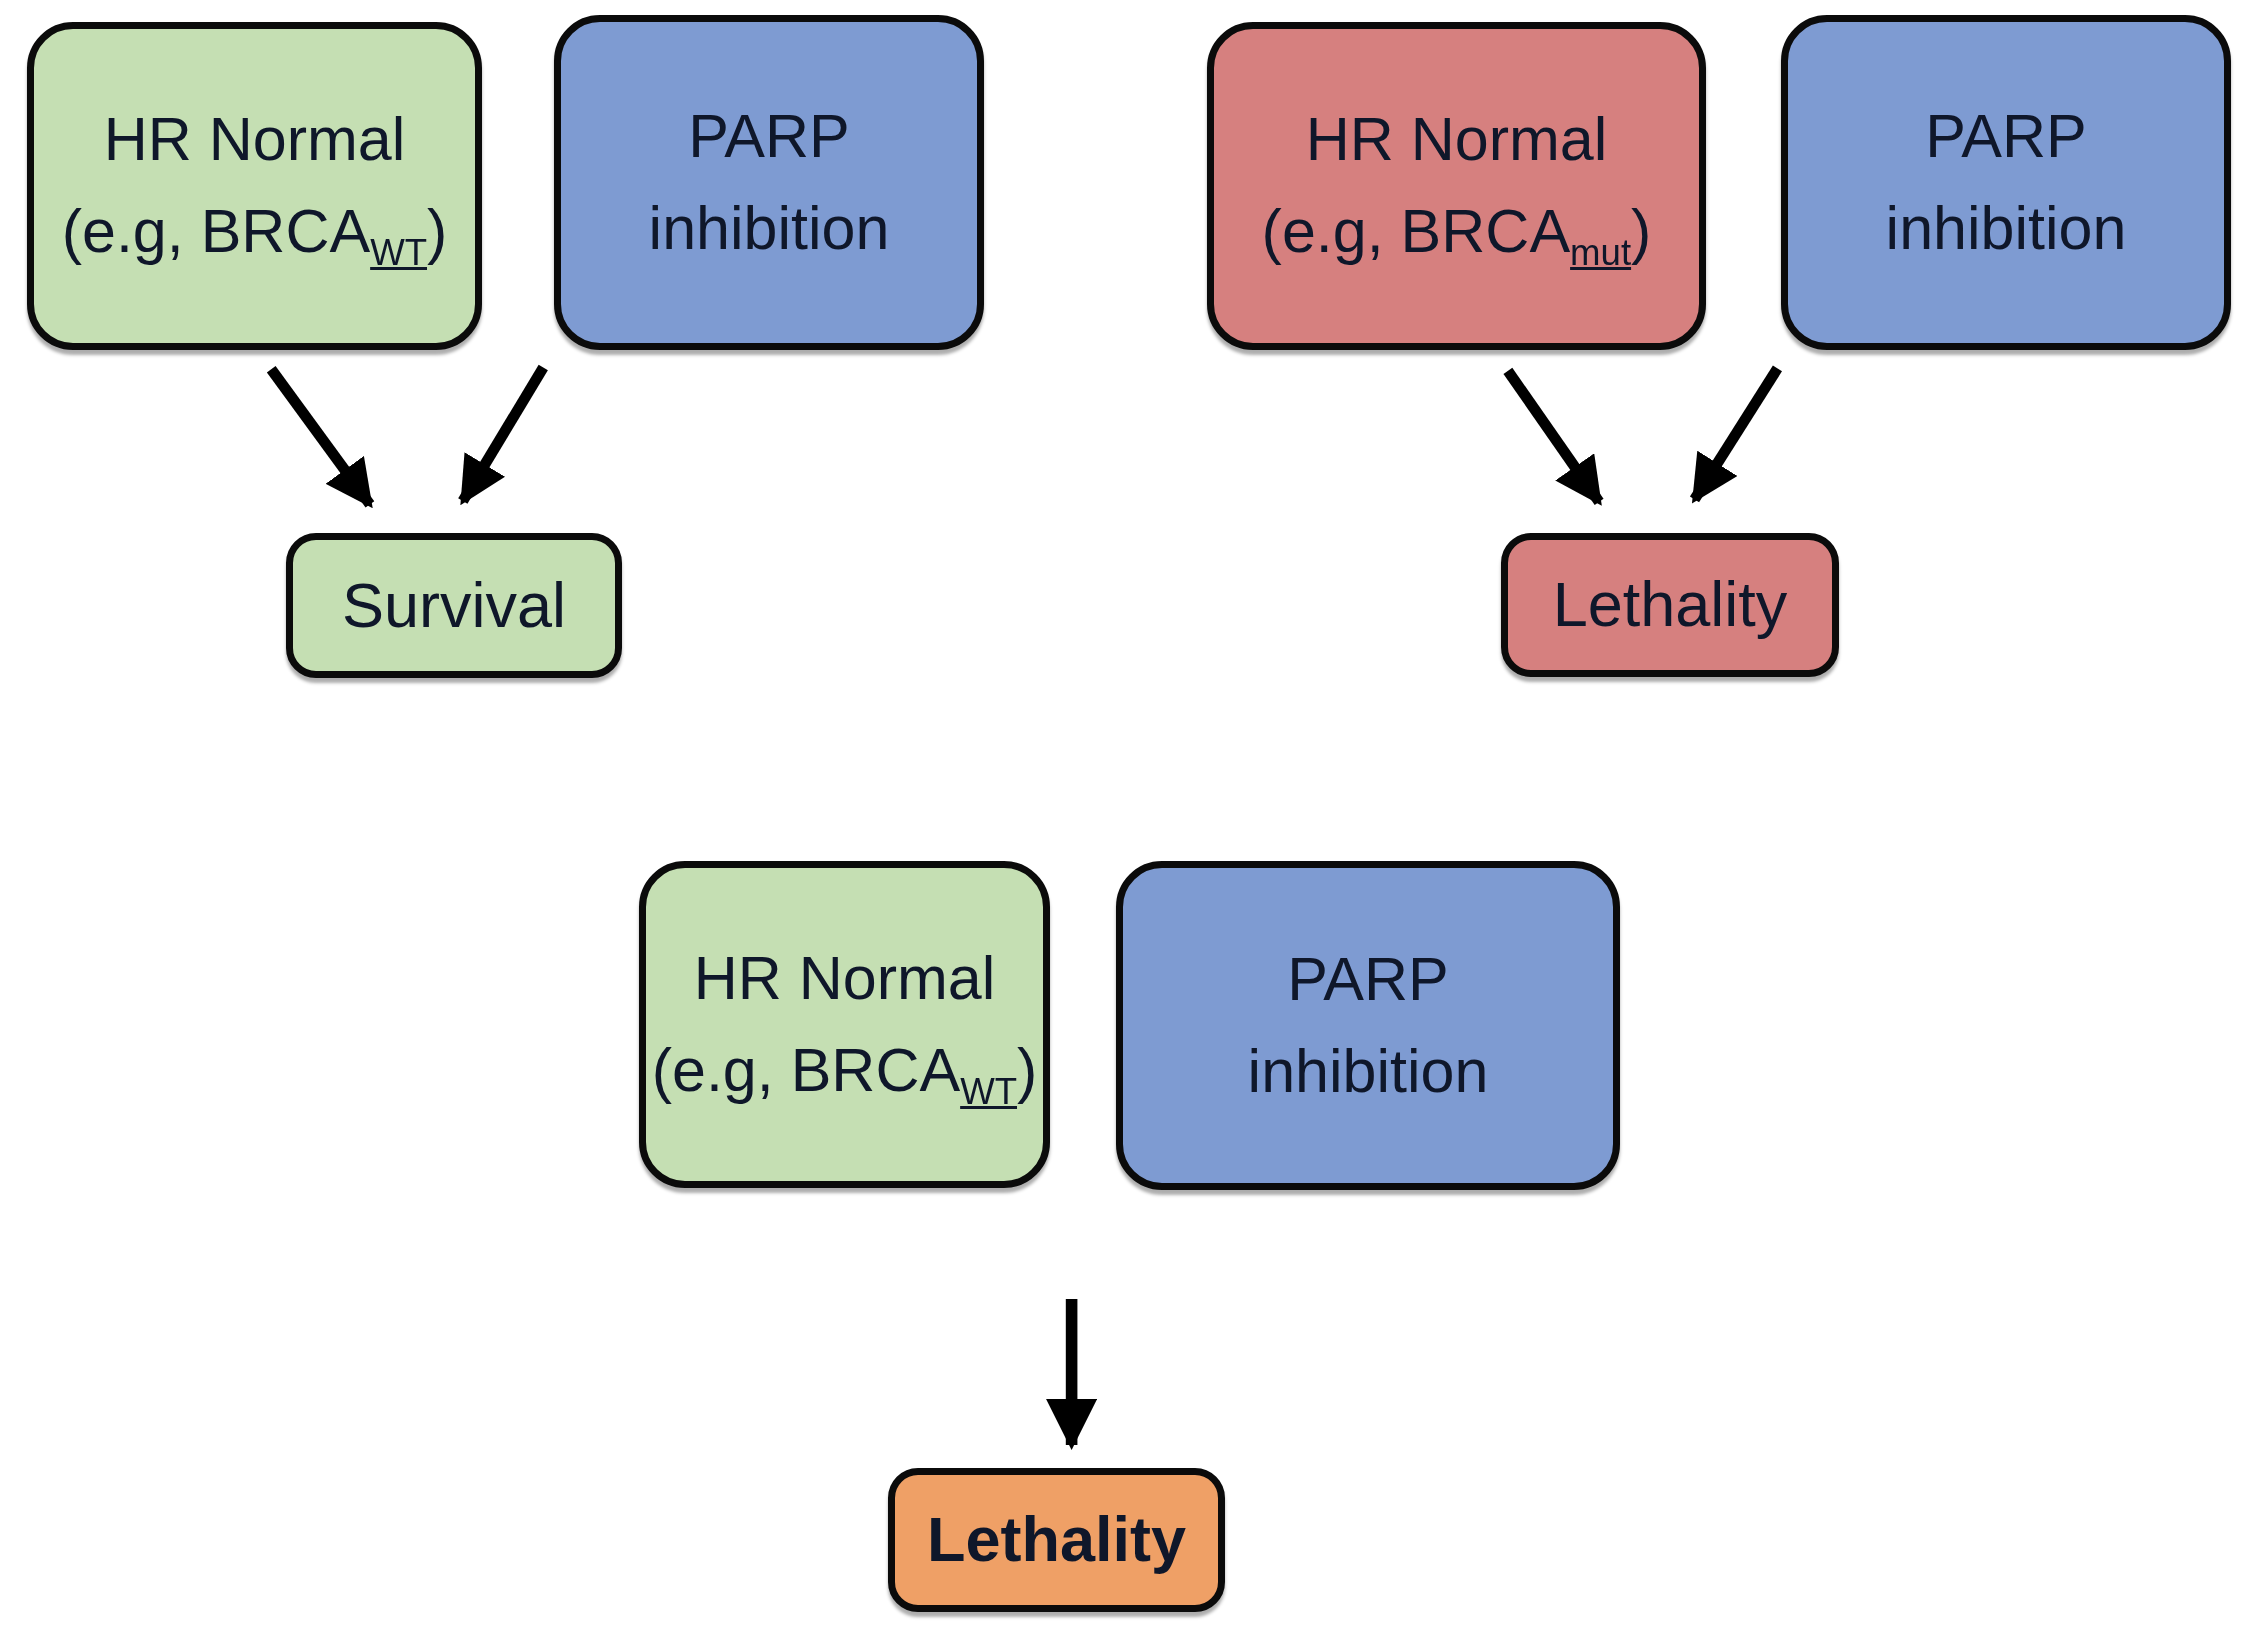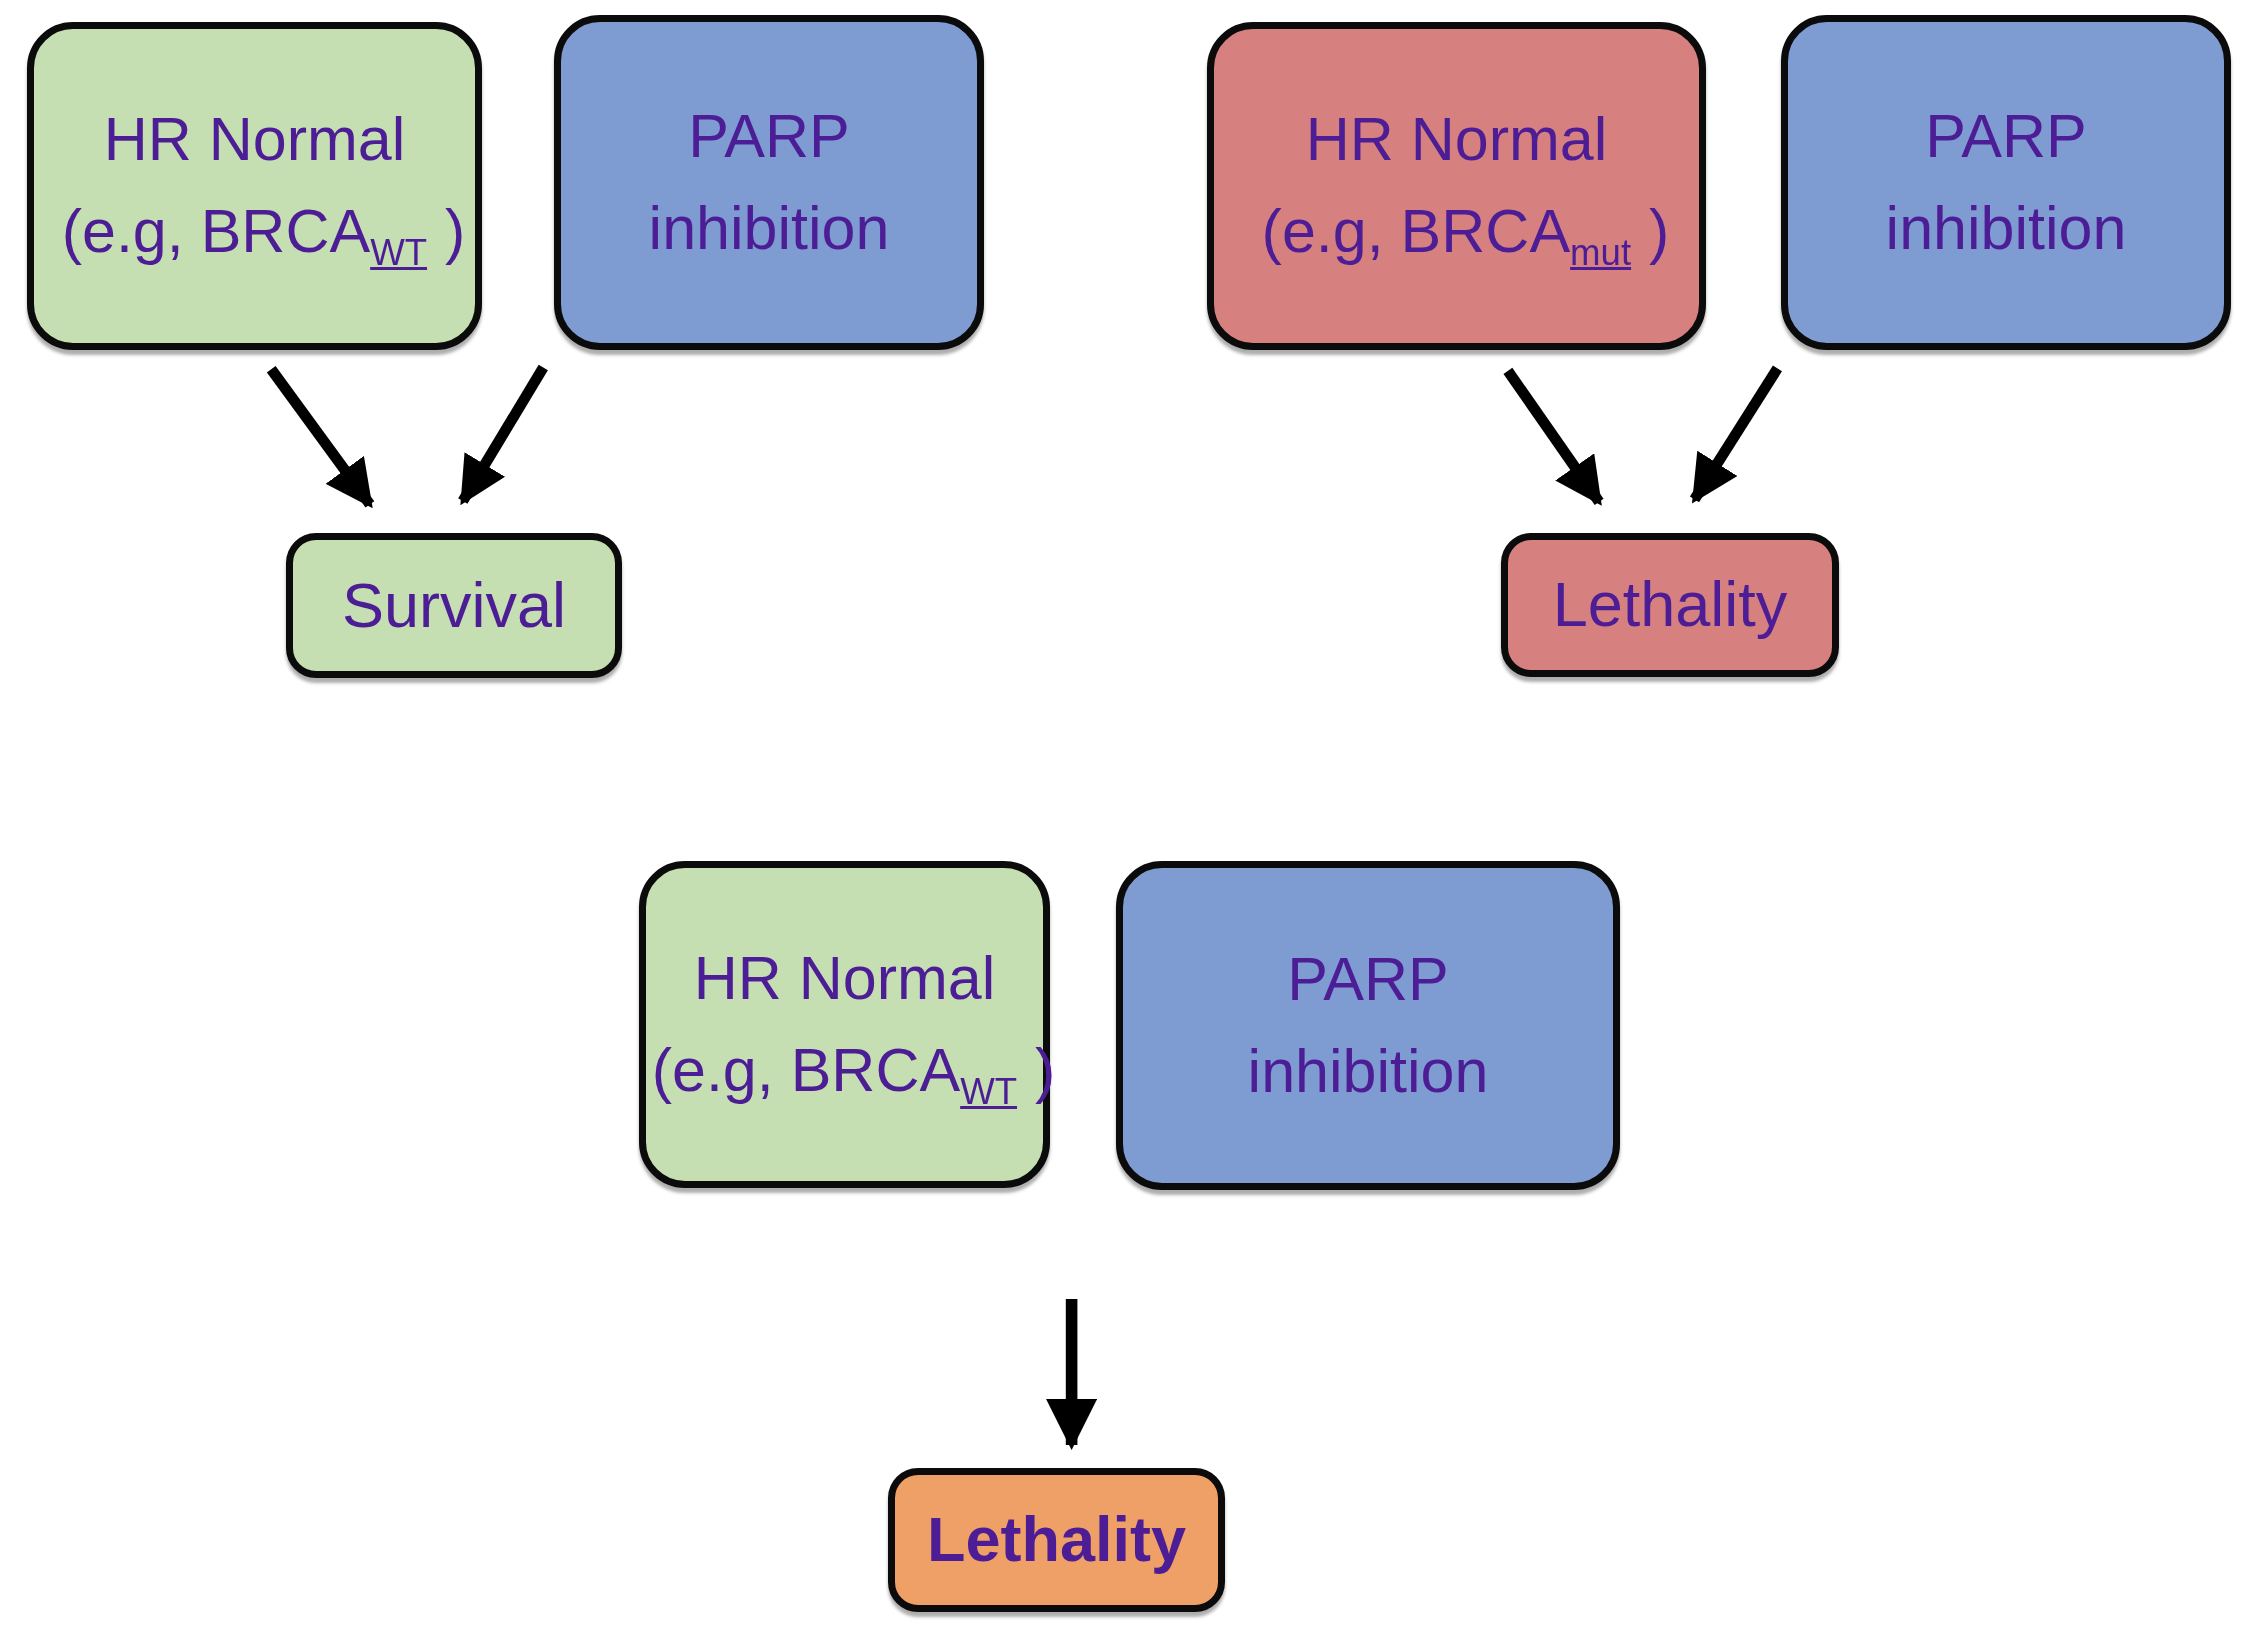--- a/index.html
+++ b/index.html
@@ -13,21 +13,21 @@
   }
   .box {
     position: absolute;
     box-sizing: border-box;
     border: 7.5px solid #0b0b0b;
     display: flex;
     flex-direction: column;
     align-items: center;
     justify-content: center;
     text-align: center;
-    color: #4c1d95;
+    color: #0f172a;
     box-shadow: 0 5px 3.3px rgba(0,0,0,0.32);
     z-index: 1;
   }
   .big {
     border-radius: 46px;
     font-size: 61px;
     line-height: 1.5;
   }
   .pill {
     border-radius: 30px;
@@ -35,21 +35,21 @@
     line-height: 1.2;
   }
   .mediator {
     border-radius: 33px;
     font-size: 61px;
     font-weight: bold;
     z-index: 5;
   }
   .bold { font-weight: bold; }
   .line { display: block; white-space: nowrap; }
-  .inline { display: inline; margin-left: 18px; }
+  .inline { display: inline; }
   sub { font-size: 0.60em; line-height: 0; text-decoration: underline; }
   .arrows {
     position: absolute;
     left: 0; top: 0;
     width: 2261px; height: 1640px;
     z-index: 8;
     pointer-events: none;
   }
 </style>
 </head>

